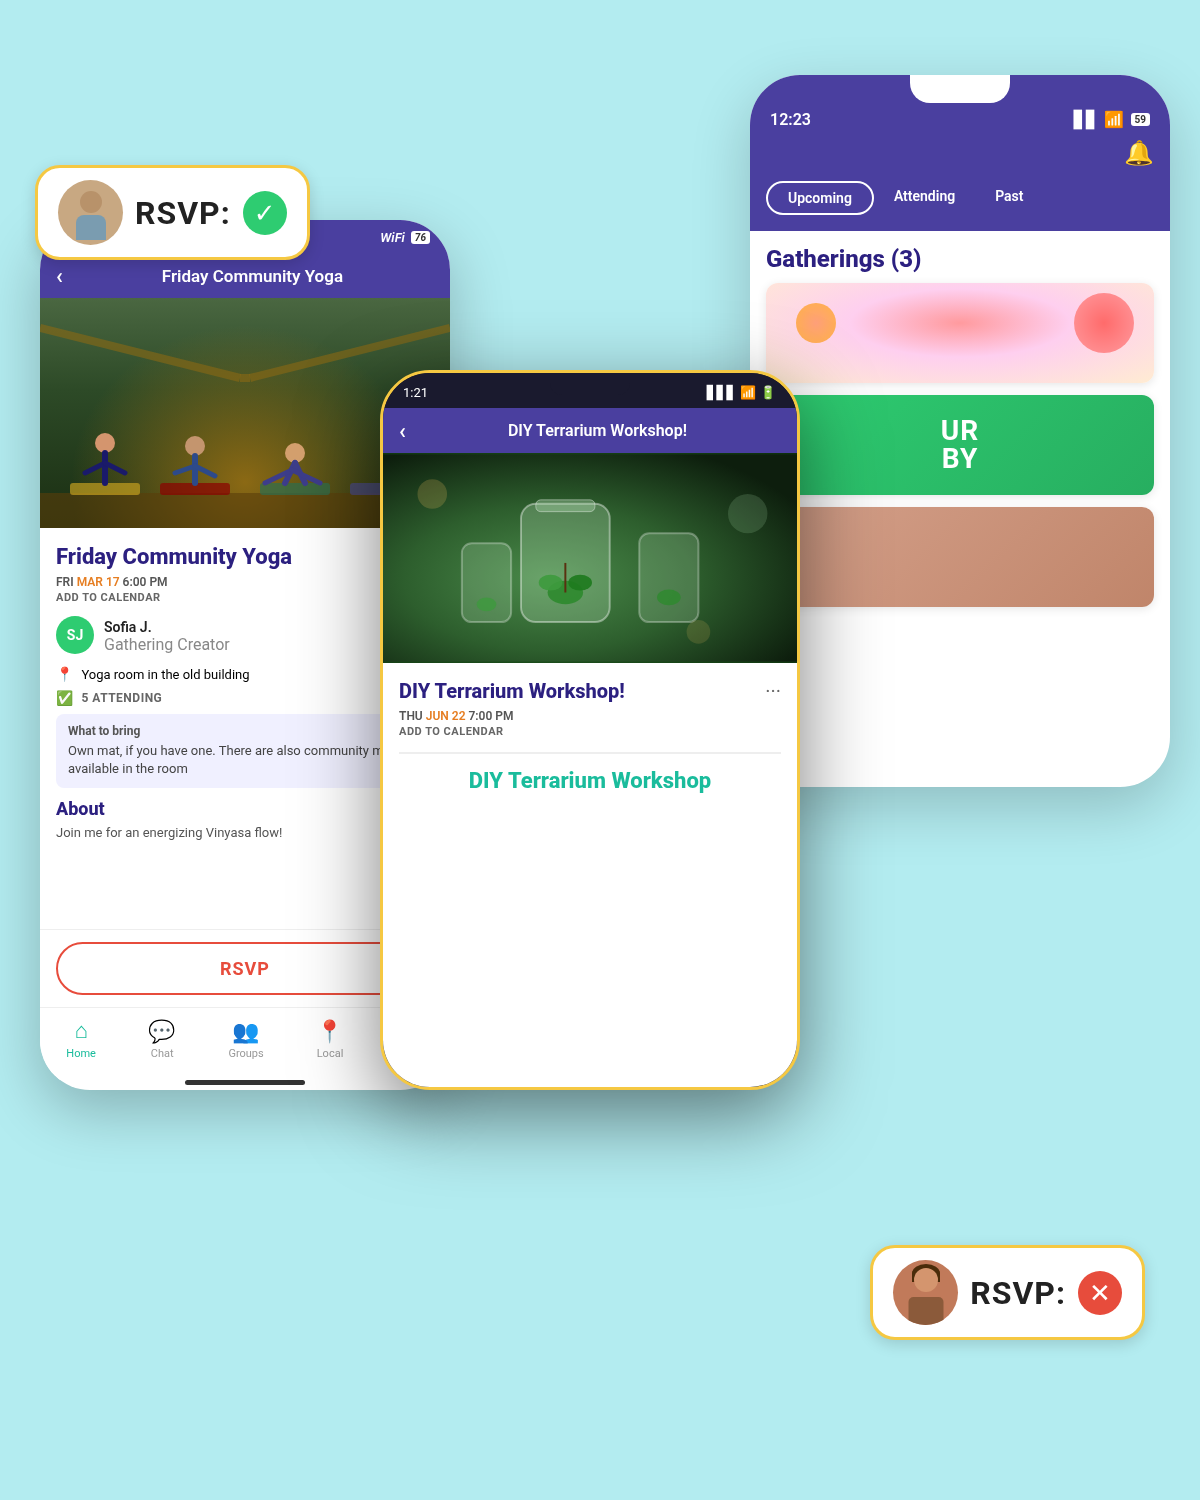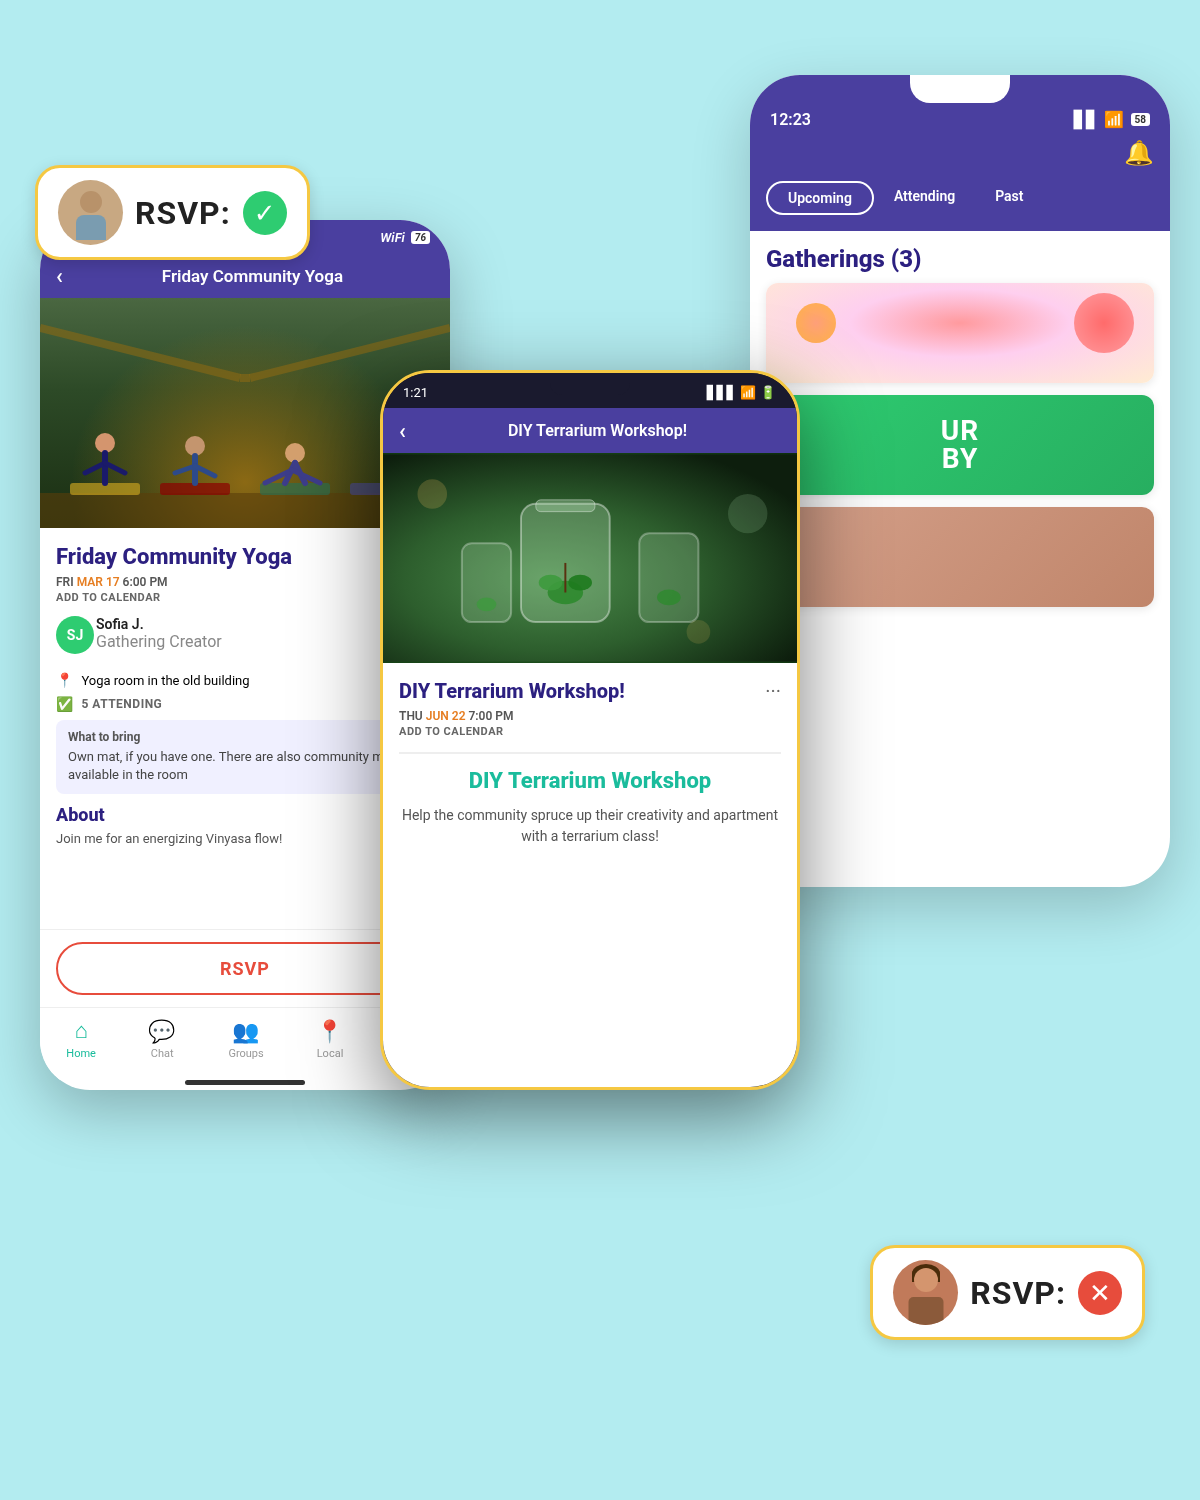--- a/index.html
+++ b/index.html
@@ -79,21 +79,21 @@
       flex-direction: column;
       overflow: hidden;
     }
 
     
     .phone-right {
       position: absolute;
       right: 30px;
       top: 75px;
       width: 420px;
-      height: 812px;
+      height: 712px;
       background: white;
       border-radius: 50px;
       box-shadow: 0 20px 60px rgba(0,0,0,0.2);
       overflow: hidden;
       z-index: 3;
     }
 
     
     .phone-center {
       position: absolute;
@@ -207,23 +207,23 @@
       font-size: 11px;
       font-weight: 700;
       color: #666;
       letter-spacing: 0.5px;
       margin-bottom: 12px;
     }
 
     
     .creator-row {
       display: flex;
-      align-items: flex-start;
-      gap: 2px;
-      margin-bottom: 18px;
+      align-items: flex-end;
+      gap: 10px;
+      margin-bottom: 12px;
     }
     .creator-avatar {
       width: 38px;
       height: 38px;
       border-radius: 50%;
       background: #2ecc71;
       display: flex;
       align-items: center;
       justify-content: center;
       color: white;
@@ -541,21 +541,21 @@
 </div>
 
 <div class="phone-right">
   <div class="right-notch"></div>
 
   <div class="right-status-bar">
     <span>12:23</span>
     <div style="display:flex;gap:6px;align-items:center;">
       <span>▋▋</span>
       <span>📶</span>
-      <span class="battery-badge">58</span>
+      <span class="battery-badge">59</span>
     </div>
   </div>
 
   <div style="background:#4a3f9f; padding:0 16px 14px; display:flex; justify-content:flex-end;">
     <span style="color:white;font-size:24px;">🔔</span>
   </div>
 
   <div class="right-nav-bar">
     <div class="tab-pill active">Upcoming</div>
     <div class="tab-pill inactive">Attending</div>
@@ -764,21 +764,20 @@
       <div class="diy-title-row">
         <div class="diy-title">DIY Terrarium Workshop!</div>
         <div class="dots-menu">···</div>
       </div>
       <div class="diy-date">
         THU <span style="color:#e67e22;">JUN 22</span>  7:00 PM
       </div>
       <div class="diy-calendar">ADD TO CALENDAR</div>
       <div class="divider"></div>
       <div class="diy-event-name">DIY Terrarium Workshop</div>
-      <div class="diy-desc">Help the community spruce up their creativity and apartment with a terrarium class!</div>
     </div>
   </div>
 </div>
 
 <div class="rsvp-badge rsvp-badge-bottom">
   <div class="rsvp-avatar" style="background:#c17a5a;position:relative;">
     <div class="woman-hair"></div>
     <div class="woman-head"></div>
     <div class="woman-body"></div>
   </div>

